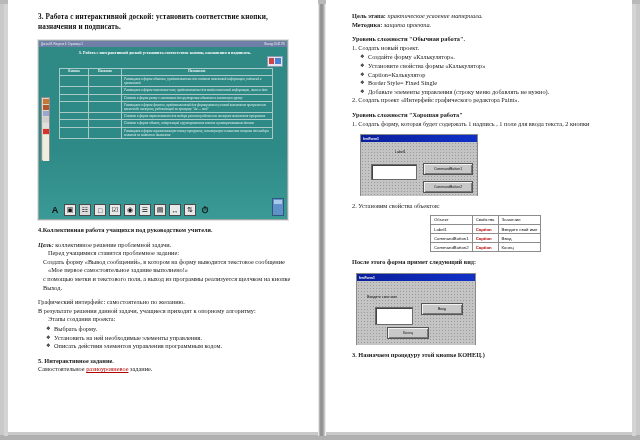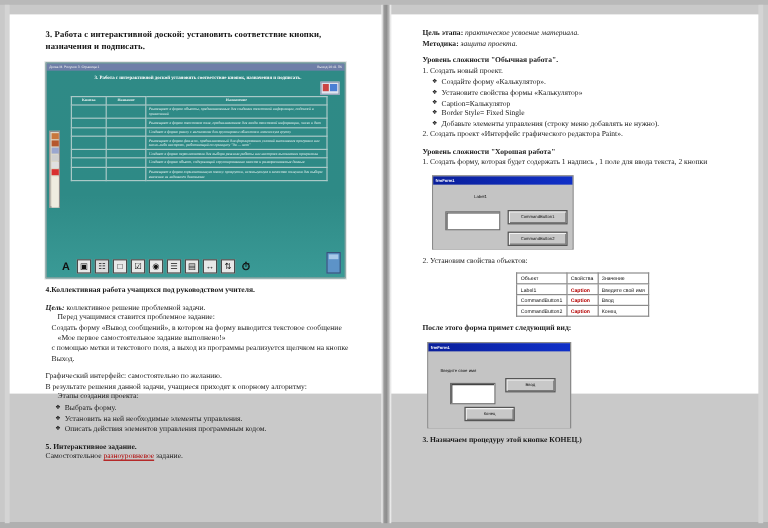--- a/index.html
+++ b/index.html
@@ -5,21 +5,21 @@
   html,body{margin:0;padding:0;}
   body{
     width:640px;height:440px;overflow:hidden;
     background:#c8c8c8;
     font-family:"Liberation Serif",serif;
     -webkit-font-smoothing:antialiased;
   }
   .spread{position:relative;width:640px;height:440px;background:#c9c9c9;}
   .topbar{position:absolute;left:0;top:0;width:640px;height:4px;background:#b9b9b9;}
   .botbar{position:absolute;left:0;bottom:0;width:640px;height:5px;background:#b0b0b0;}
-  .page{position:absolute;top:12px;height:316px;background:#ffffff;}
+  .page{position:absolute;top:0;height:432px;background:#ffffff;}
   .page.left{left:8px;width:310px;}
   .page.right{left:326px;width:306px;}
   .gutter{position:absolute;left:318px;top:4px;width:8px;height:432px;
     background:linear-gradient(90deg,#ffffff 0%,#9a9a9a 25%,#8d8d8d 50%,#b5b5b5 75%,#ffffff 100%);}
   .edgeL{position:absolute;left:4px;top:4px;width:4px;height:432px;background:#d4d4d4;}
   .edgeR{position:absolute;left:632px;top:4px;width:4px;height:432px;background:#d4d4d4;}
 
   .content{position:absolute;}
   .lcontent{left:30px;top:12px;width:268px;}
   .rcontent{left:26px;top:12px;width:262px;}

